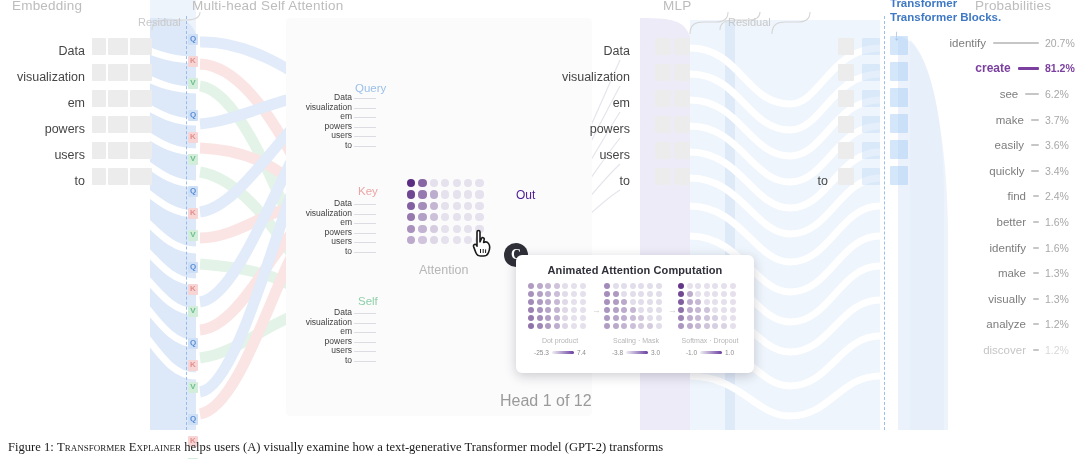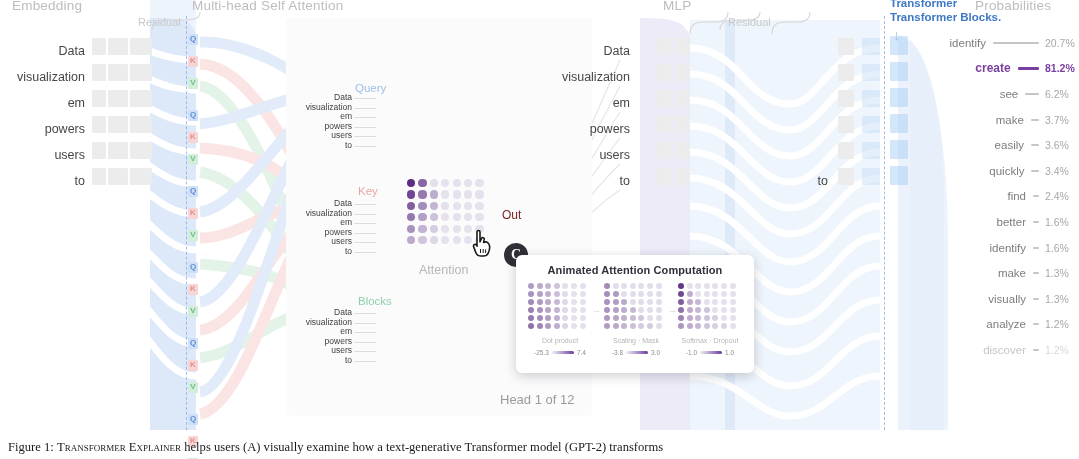--- a/index.html
+++ b/index.html
@@ -95,21 +95,21 @@
     background:#2f2f38;color:#fff;font-size:14px;font-weight:bold;
     display:flex;align-items:center;justify-content:center;
     font-family:"Liberation Serif",serif;
   }
 
   
   #cursor{position:absolute;left:472px;top:228px;width:28px;height:34px;}
 
   
   #headlabel{
-    position:absolute;left:500px;top:392px;font-size:13px;color:#9a9a9a;white-space:nowrap;
+    position:absolute;left:500px;top:392px;font-size:16px;color:#9a9a9a;white-space:nowrap;
   }
 
   
   #tblabel{
     position:absolute;left:890px;top:-4px;font-size:11.5px;font-weight:bold;color:#3f78c4;
     line-height:14px;
   }
   #tbarrow{
     position:absolute;left:893px;top:26px;font-size:15px;color:#9bb8dc;
   }
@@ -359,37 +359,37 @@
       <div class="tok-sm" style="left: 286px; top: 218.2px; width: 66px;">em</div>
       <div style="position: absolute; left: 354px; top: 223.2px; width: 22px; height: 0px; border-top: 1px solid rgb(220, 220, 226);"></div>
       <div class="tok-sm" style="left: 286px; top: 227.8px; width: 66px;">powers</div>
       <div style="position: absolute; left: 354px; top: 232.8px; width: 22px; height: 0px; border-top: 1px solid rgb(220, 220, 226);"></div>
       <div class="tok-sm" style="left: 286px; top: 237.4px; width: 66px;">users</div>
       <div style="position: absolute; left: 354px; top: 242.4px; width: 22px; height: 0px; border-top: 1px solid rgb(220, 220, 226);"></div>
       <div class="tok-sm" style="left: 286px; top: 247px; width: 66px;">to</div>
       <div style="position: absolute; left: 354px; top: 252px; width: 22px; height: 0px; border-top: 1px solid rgb(220, 220, 226);"></div>
     </div>
 
-  <div class="sub-label" style="left:358px;top:295px;color:#8fcfa9;font-size:11.5px;">Blocks</div>
+  <div class="sub-label" style="left:358px;top:295px;color:#8fcfa9;font-size:11.5px;">Self</div>
   <div id="vgroup">
       <div class="tok-sm" style="left: 286px; top: 308px; width: 66px;">Data</div>
       <div style="position: absolute; left: 354px; top: 313px; width: 22px; height: 0px; border-top: 1px solid rgb(220, 220, 226);"></div>
       <div class="tok-sm" style="left: 286px; top: 317.6px; width: 66px;">visualization</div>
       <div style="position: absolute; left: 354px; top: 322.6px; width: 22px; height: 0px; border-top: 1px solid rgb(220, 220, 226);"></div>
       <div class="tok-sm" style="left: 286px; top: 327.2px; width: 66px;">em</div>
       <div style="position: absolute; left: 354px; top: 332.2px; width: 22px; height: 0px; border-top: 1px solid rgb(220, 220, 226);"></div>
       <div class="tok-sm" style="left: 286px; top: 336.8px; width: 66px;">powers</div>
       <div style="position: absolute; left: 354px; top: 341.8px; width: 22px; height: 0px; border-top: 1px solid rgb(220, 220, 226);"></div>
       <div class="tok-sm" style="left: 286px; top: 346.4px; width: 66px;">users</div>
       <div style="position: absolute; left: 354px; top: 351.4px; width: 22px; height: 0px; border-top: 1px solid rgb(220, 220, 226);"></div>
       <div class="tok-sm" style="left: 286px; top: 356px; width: 66px;">to</div>
       <div style="position: absolute; left: 354px; top: 361px; width: 22px; height: 0px; border-top: 1px solid rgb(220, 220, 226);"></div>
     </div>
 
-  <div class="sub-label" style="left:502px;top:188px;font-size:12px;color:#7f1d1d;margin-top:20px;">Out</div>
+  <div class="sub-label" style="left:516px;top:188px;font-size:12px;color:#4c1d95;">Out</div>
   <div class="sub-label" style="left:419px;top:263px;font-size:12.5px;color:#b6b6b6;">Attention</div>
 
   <div id="attgrid">
       <div class="dot" style="background: rgb(91, 45, 130); left: 407px; top: 179px; width: 8.2px; height: 8.2px;"></div>
       <div class="dot" style="background: rgb(135, 103, 164); left: 418.4px; top: 179px; width: 8.2px; height: 8.2px;"></div>
       <div class="dot" style="background: rgb(228, 224, 236); left: 429.8px; top: 179px; width: 8.2px; height: 8.2px;"></div>
       <div class="dot" style="background: rgb(230, 226, 237); left: 441.2px; top: 179px; width: 8.2px; height: 8.2px;"></div>
       <div class="dot" style="background: rgb(230, 226, 237); left: 452.6px; top: 179px; width: 8.2px; height: 8.2px;"></div>
       <div class="dot" style="background: rgb(230, 226, 237); left: 464px; top: 179px; width: 8.2px; height: 8.2px;"></div>
       <div class="dot" style="background: rgb(230, 226, 237); left: 475.4px; top: 179px; width: 8.2px; height: 8.2px;"></div>

